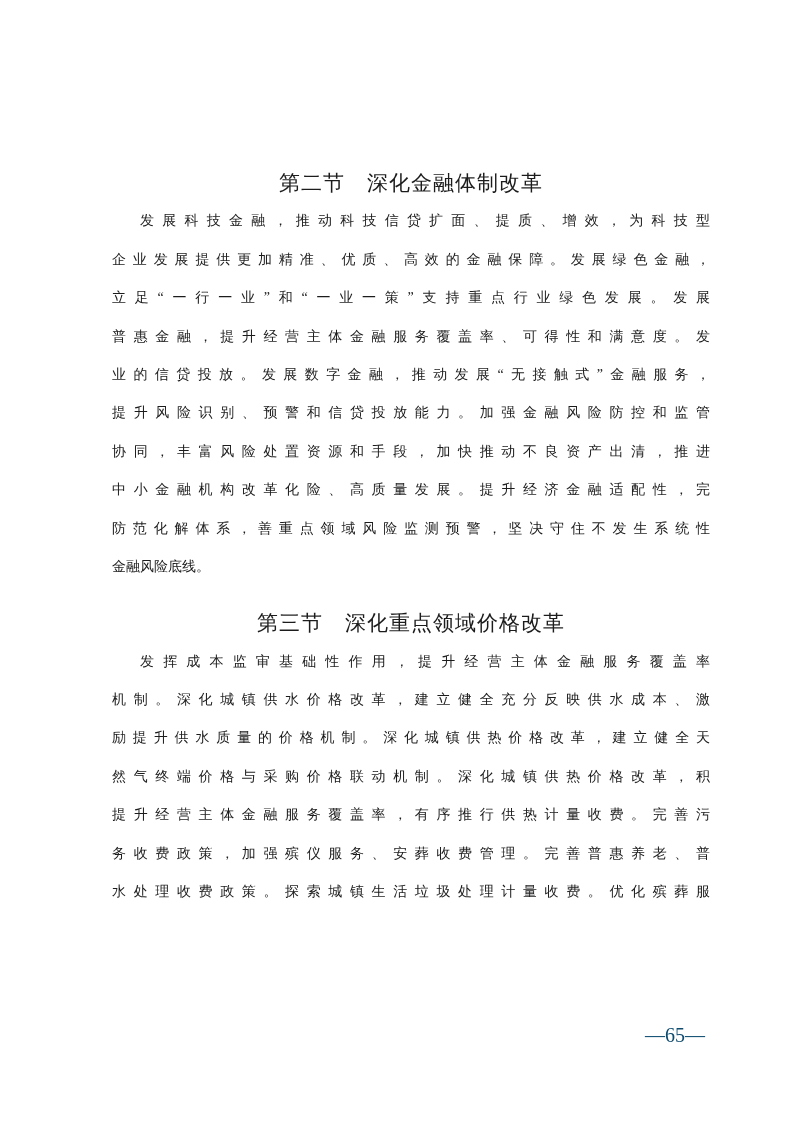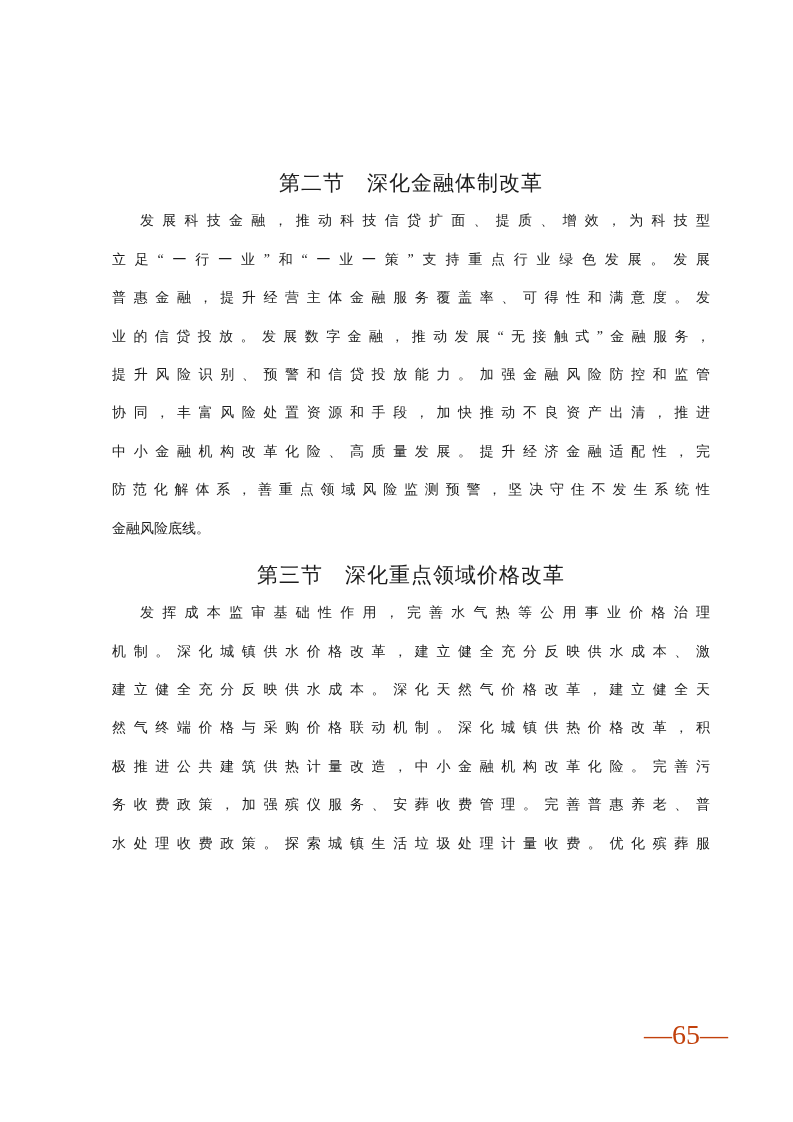--- a/index.html
+++ b/index.html
@@ -22,21 +22,21 @@
   .section-heading {
     height: 38.4px;
     line-height: 38.4px;
     font-size: 21px;
     text-align: center;
     letter-spacing: 1px;
     white-space: nowrap;
     overflow: hidden;
   }
   .section-heading.second {
-    margin-top: 8px;
+    margin-top: 18px;
   }
   .body-line {
     height: 38.4px;
     line-height: 38.4px;
     font-size: 14px;
     text-align: justify;
     text-align-last: justify;
     overflow: hidden;
     white-space: normal;
   }
@@ -46,50 +46,51 @@
   .body-line.para-end {
     text-align-last: left;
   }
   .page-number {
     position: absolute;
     top: 1008px;
     left: 632px;
     width: 70px;
     height: 30px;
     line-height: 30px;
-    font-size: 28px;
+    font-size: 20px;
     text-align: center;
     white-space: nowrap;
-    color: #c2410c;
+    color: #0c4a6e;
   }
 </style>
 </head>
 <body>
 
 <div class="page">
   <div class="content">
 
     <div class="section-heading">第二节　深化金融体制改革</div>
 
     <div class="body-line first-line">发展科技金融，推动科技信贷扩面、提质、增效，为科技型</div>
+    <div class="body-line">企业发展提供更加精准、优质、高效的金融保障。发展绿色金融，</div>
     <div class="body-line">立足“一行一业”和“一业一策”支持重点行业绿色发展。发展</div>
     <div class="body-line">普惠金融，提升经营主体金融服务覆盖率、可得性和满意度。发</div>
     <div class="body-line">业的信贷投放。发展数字金融，推动发展“无接触式”金融服务，</div>
     <div class="body-line">提升风险识别、预警和信贷投放能力。加强金融风险防控和监管</div>
     <div class="body-line">协同，丰富风险处置资源和手段，加快推动不良资产出清，推进</div>
     <div class="body-line">中小金融机构改革化险、高质量发展。提升经济金融适配性，完</div>
     <div class="body-line">防范化解体系，善重点领域风险监测预警，坚决守住不发生系统性</div>
     <div class="body-line para-end">金融风险底线。</div>
 
     <div class="section-heading second">第三节　深化重点领域价格改革</div>
 
-    <div class="body-line first-line">发挥成本监审基础性作用，完善水气热等公用事业价格治理</div>
+    <div class="body-line first-line">发挥成本监审基础性作用，提升经营主体金融服务覆盖率</div>
     <div class="body-line">机制。深化城镇供水价格改革，建立健全充分反映供水成本、激</div>
-    <div class="body-line">建立健全充分反映供水成本。深化天然气价格改革，建立健全天</div>
+    <div class="body-line">励提升供水质量的价格机制。深化城镇供热价格改革，建立健全天</div>
     <div class="body-line">然气终端价格与采购价格联动机制。深化城镇供热价格改革，积</div>
-    <div class="body-line">极推进公共建筑供热计量改造，中小金融机构改革化险。完善污</div>
+    <div class="body-line">提升经营主体金融服务覆盖率，有序推行供热计量收费。完善污</div>
     <div class="body-line">务收费政策，加强殡仪服务、安葬收费管理。完善普惠养老、普</div>
     <div class="body-line">水处理收费政策。探索城镇生活垃圾处理计量收费。优化殡葬服</div>
 
   </div>
 
   <div class="page-number">—65—</div>
 </div>
 
 </body></html>

